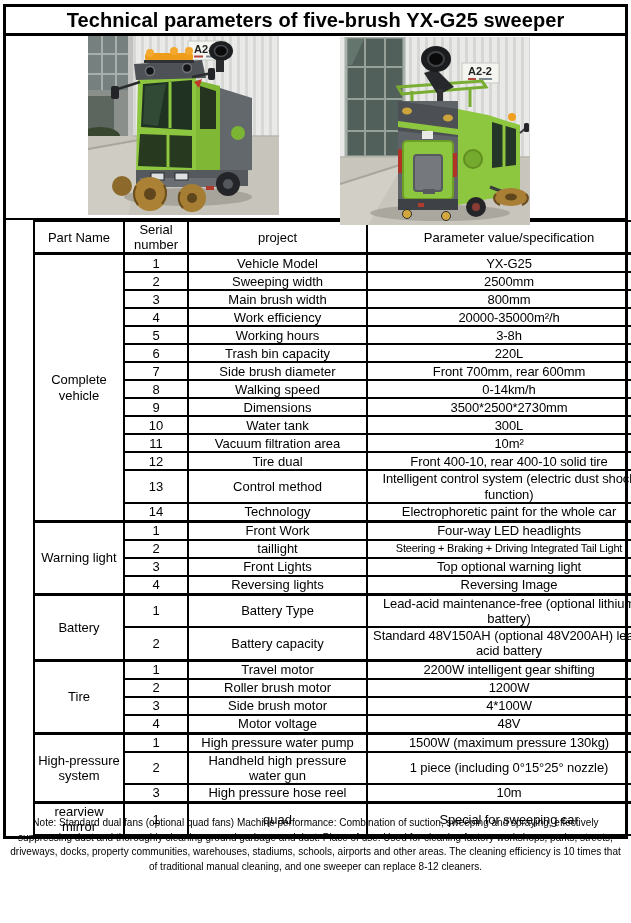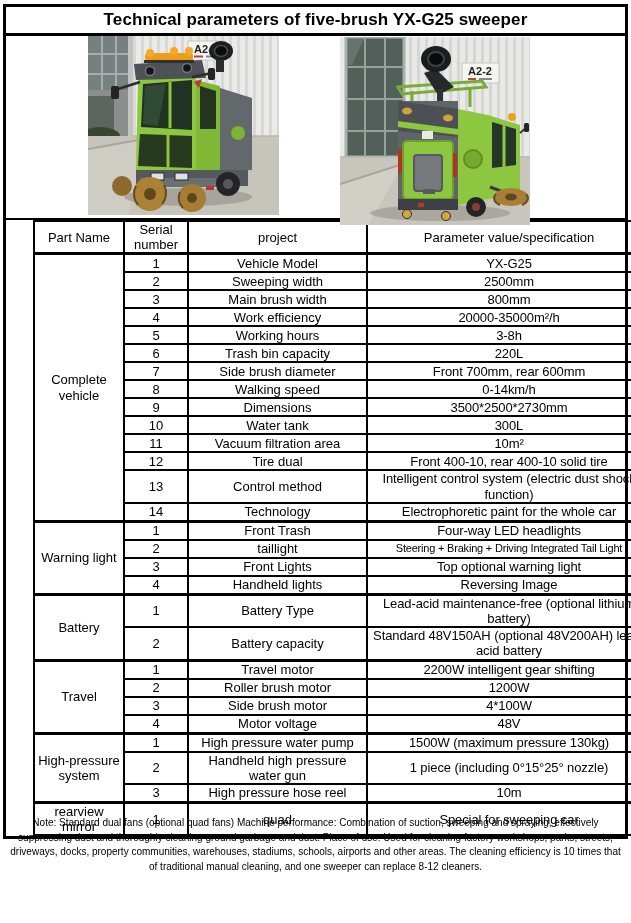--- a/index.html
+++ b/index.html
@@ -8,21 +8,21 @@
     font-family:"Liberation Sans","DejaVu Sans",sans-serif;
     position:relative;overflow:hidden;
   }
   .wrapper{
     position:absolute;left:3px;top:4px;width:625px;
     border:3px solid #000;box-sizing:border-box;background:#fff;
   }
   .title-box{
     height:26px;border-bottom:3px solid #000;
     display:flex;align-items:center;justify-content:center;
-    font-size:17px;font-weight:bold;letter-spacing:0.1px;
+    font-size:20px;font-weight:bold;letter-spacing:0.1px;
   }
   .photo-area{
     position:relative;height:182px;border-bottom:2px solid #000;
     background:#fff;
   }
   .photo{
     position:absolute;
     background:repeating-linear-gradient(90deg,#eaeae8 0 5px,#d8d8d6 5px 8px);
     overflow:hidden;
   }
@@ -293,53 +293,53 @@
       </tr>
       <tr>
         <td>14</td>
         <td>Technology</td>
         <td class="c-val">Electrophoretic paint for the whole car</td>
       </tr>
 
       <tr class="sec">
         <td class="c-part" rowspan="4">Warning light</td>
         <td>1</td>
-        <td>Front Trash</td>
+        <td>Front Work</td>
         <td class="c-val">Four-way LED headlights</td>
       </tr>
       <tr>
         <td>2</td>
         <td>taillight</td>
         <td class="c-val sm">Steering + Braking + Driving Integrated Tail Light</td>
       </tr>
       <tr>
         <td>3</td>
         <td>Front Lights</td>
         <td class="c-val">Top optional warning light</td>
       </tr>
       <tr>
         <td>4</td>
-        <td>Handheld lights</td>
+        <td>Reversing lights</td>
         <td class="c-val">Reversing Image</td>
       </tr>
 
       <tr class="sec">
         <td class="c-part" rowspan="2">Battery</td>
         <td>1</td>
         <td>Battery Type</td>
         <td class="c-val">Lead-acid maintenance-free (optional lithium battery)</td>
       </tr>
       <tr>
         <td>2</td>
         <td>Battery capacity</td>
         <td class="c-val">Standard 48V150AH (optional 48V200AH) lead-acid battery</td>
       </tr>
 
       <tr class="sec">
-        <td class="c-part" rowspan="4">Travel</td>
+        <td class="c-part" rowspan="4">Tire</td>
         <td>1</td>
         <td>Travel motor</td>
         <td class="c-val">2200W intelligent gear shifting</td>
       </tr>
       <tr>
         <td>2</td>
         <td>Roller brush motor</td>
         <td class="c-val">1200W</td>
       </tr>
       <tr>

